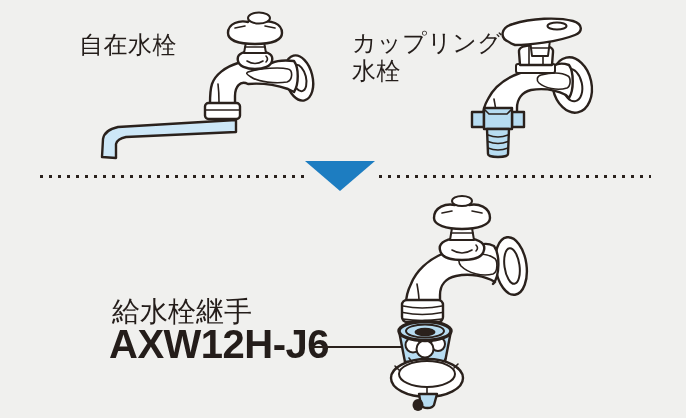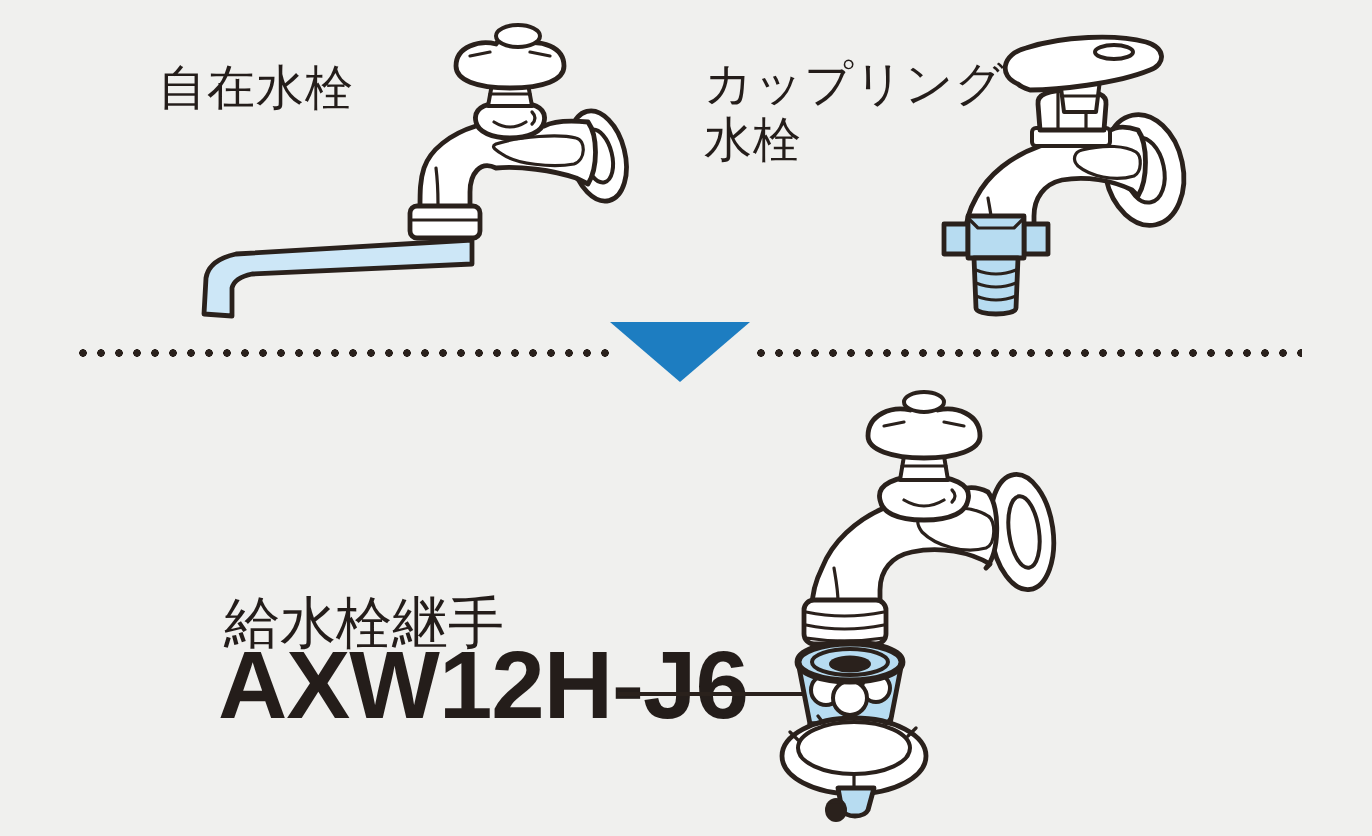--- a/index.html
+++ b/index.html
@@ -19,21 +19,21 @@
   }
   .abs{position:absolute;}
   .jp-label{
     font-size:24px;font-weight:500;line-height:28px;
     color:var(--text);white-space:pre-line;letter-spacing:0.5px;
   }
   .part-name{
     font-size:28px;font-weight:500;line-height:24px;color:var(--text);
   }
   .part-model{
-    font-size:48px;font-weight:bold;line-height:36px;
+    font-size:40px;font-weight:bold;line-height:36px;
     letter-spacing:-0.5px;color:var(--text);
   }
   .dotted-rule{
     height:5px;
     background-image:radial-gradient(circle,var(--outline) 0 1.8px,transparent 2px);
     background-size:9px 5px;background-repeat:repeat-x;background-position:0 50%;
   }
   .down-triangle{
     width:0;height:0;
     border-left:35px solid transparent;

